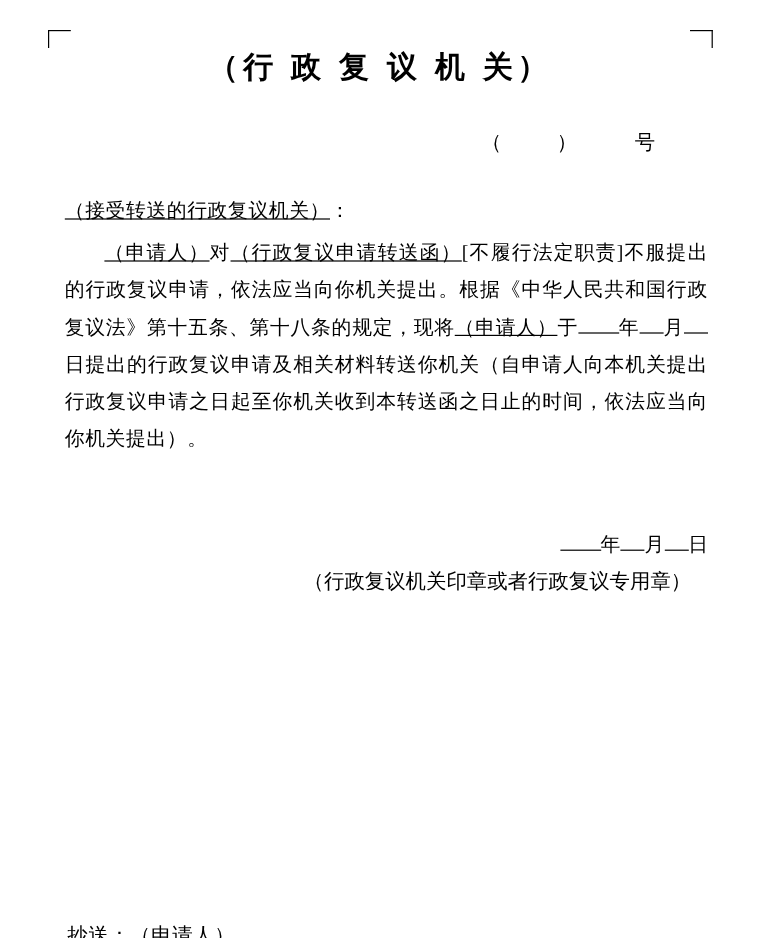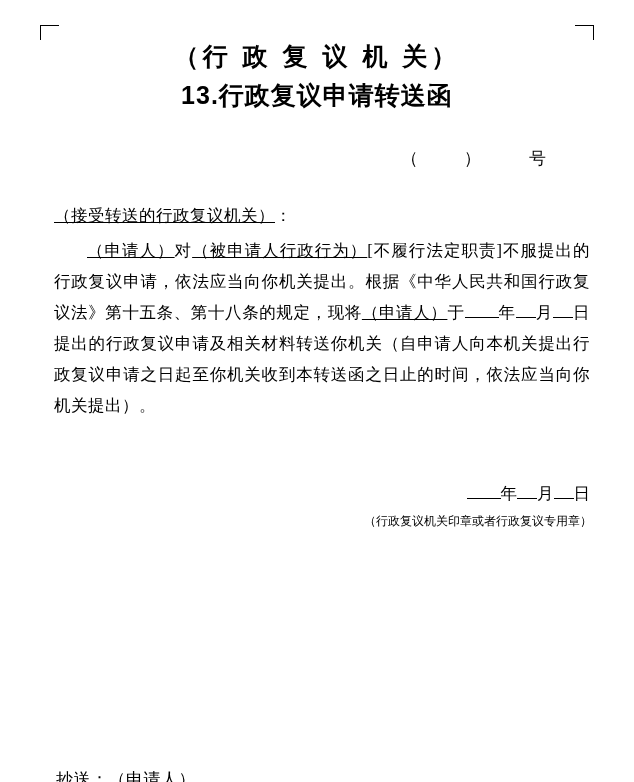--- a/index.html
+++ b/index.html
@@ -101,23 +101,23 @@
 
   .sign-block {
     margin-top: 58px;
     padding-right: 44px;
     text-align: right;
     font-size: 16.5px;
     line-height: 30px;
   }
   .seal-line {
     margin-top: 4px;
-    padding-right: 42px;
+    padding-right: 58px;
     text-align: right;
-    font-size: 12px;
+    font-size: 17px;
   }
 
   .cc-block {
     position: absolute;
     left: 56px;
     bottom: 8px;
     font-size: 17px;
     letter-spacing: 0.5px;
     text-decoration: underline;
   }
@@ -125,35 +125,34 @@
 </head>
 <body>
 
 <div class="page">
 
   <div class="crop-mark crop-tl"></div>
   <div class="crop-mark crop-tr"></div>
 
   <div class="title-block">
     <div class="title-line1">（行 政 复 议 机 关）</div>
-    <div class="title-line2">13.行政复议申请转送函</div>
   </div>
 
   <div class="doc-number">
     <span>（</span><span class="paren-gap"></span><span>）</span><span class="hao">号</span>
   </div>
 
   <div class="body-block">
 
     <div class="addressee-line">
       <span class="u">（接受转送的行政复议机关）</span><span>：</span>
     </div>
 
     <div class="para">
-      <span class="u">（申请人）</span><span>对</span><span class="u">（被申请人行政行为）</span><span>[不履行法定职责]不服提出的行政复议申请，依法应当向你机关提出。根据《中华人民共和国行政复议法》第十五条、第十八条的规定，现将</span><span class="u">（申请人）</span><span>于</span><span class="blank-sm"></span><span>年</span><span class="blank-xs"></span><span>月</span><span class="blank-xs"></span><span>日提出的行政复议申请及相关材料转送你机关（自申请人向本机关提出行政复议申请之日起至你机关收到本转送函之日止的时间，依法应当向你机关提出）。</span>
+      <span class="u">（申请人）</span><span>对</span><span class="u">（行政复议申请转送函）</span><span>[不履行法定职责]不服提出的行政复议申请，依法应当向你机关提出。根据《中华人民共和国行政复议法》第十五条、第十八条的规定，现将</span><span class="u">（申请人）</span><span>于</span><span class="blank-sm"></span><span>年</span><span class="blank-xs"></span><span>月</span><span class="blank-xs"></span><span>日提出的行政复议申请及相关材料转送你机关（自申请人向本机关提出行政复议申请之日起至你机关收到本转送函之日止的时间，依法应当向你机关提出）。</span>
     </div>
 
   </div>
 
   <div class="sign-block">
     <span class="blank-sm"></span><span>年</span><span class="blank-xs"></span><span>月</span><span class="blank-xs"></span><span>日</span>
   </div>
 
   <div class="seal-line">（行政复议机关印章或者行政复议专用章）</div>
 

